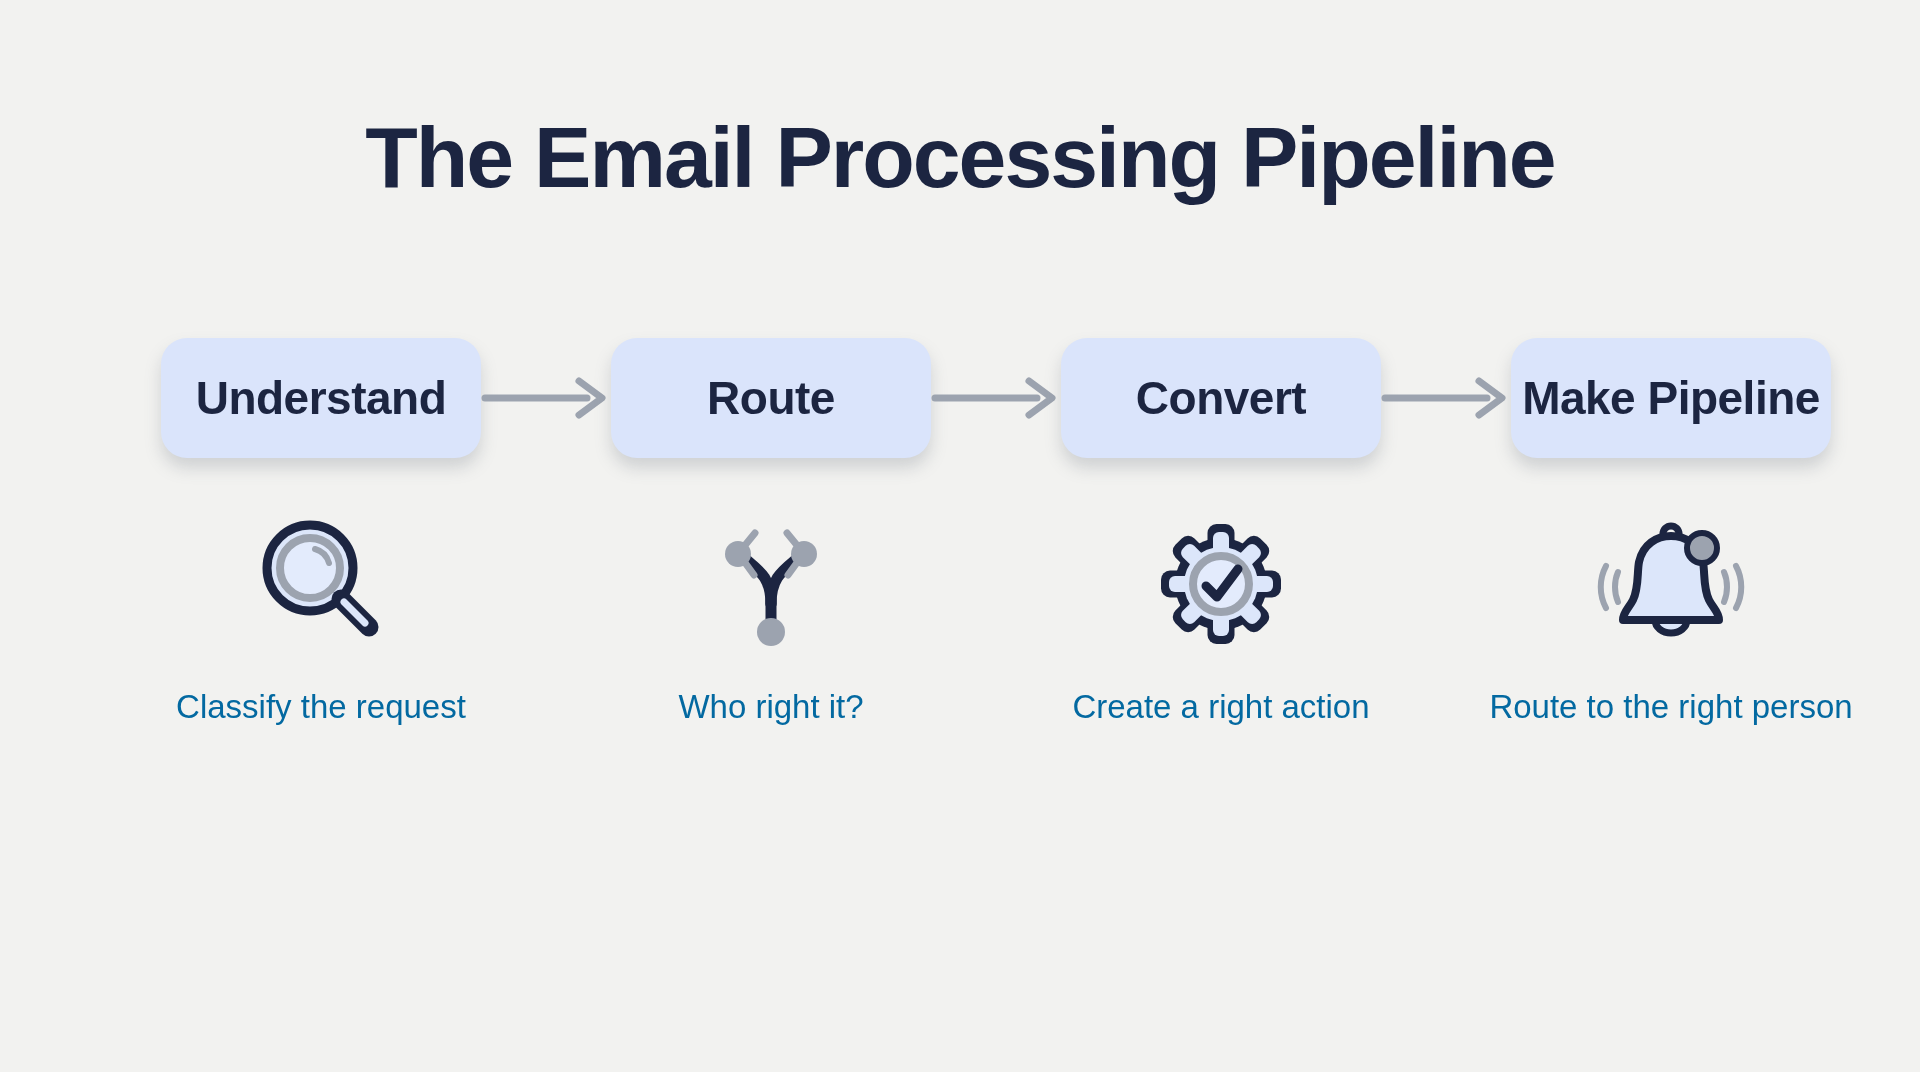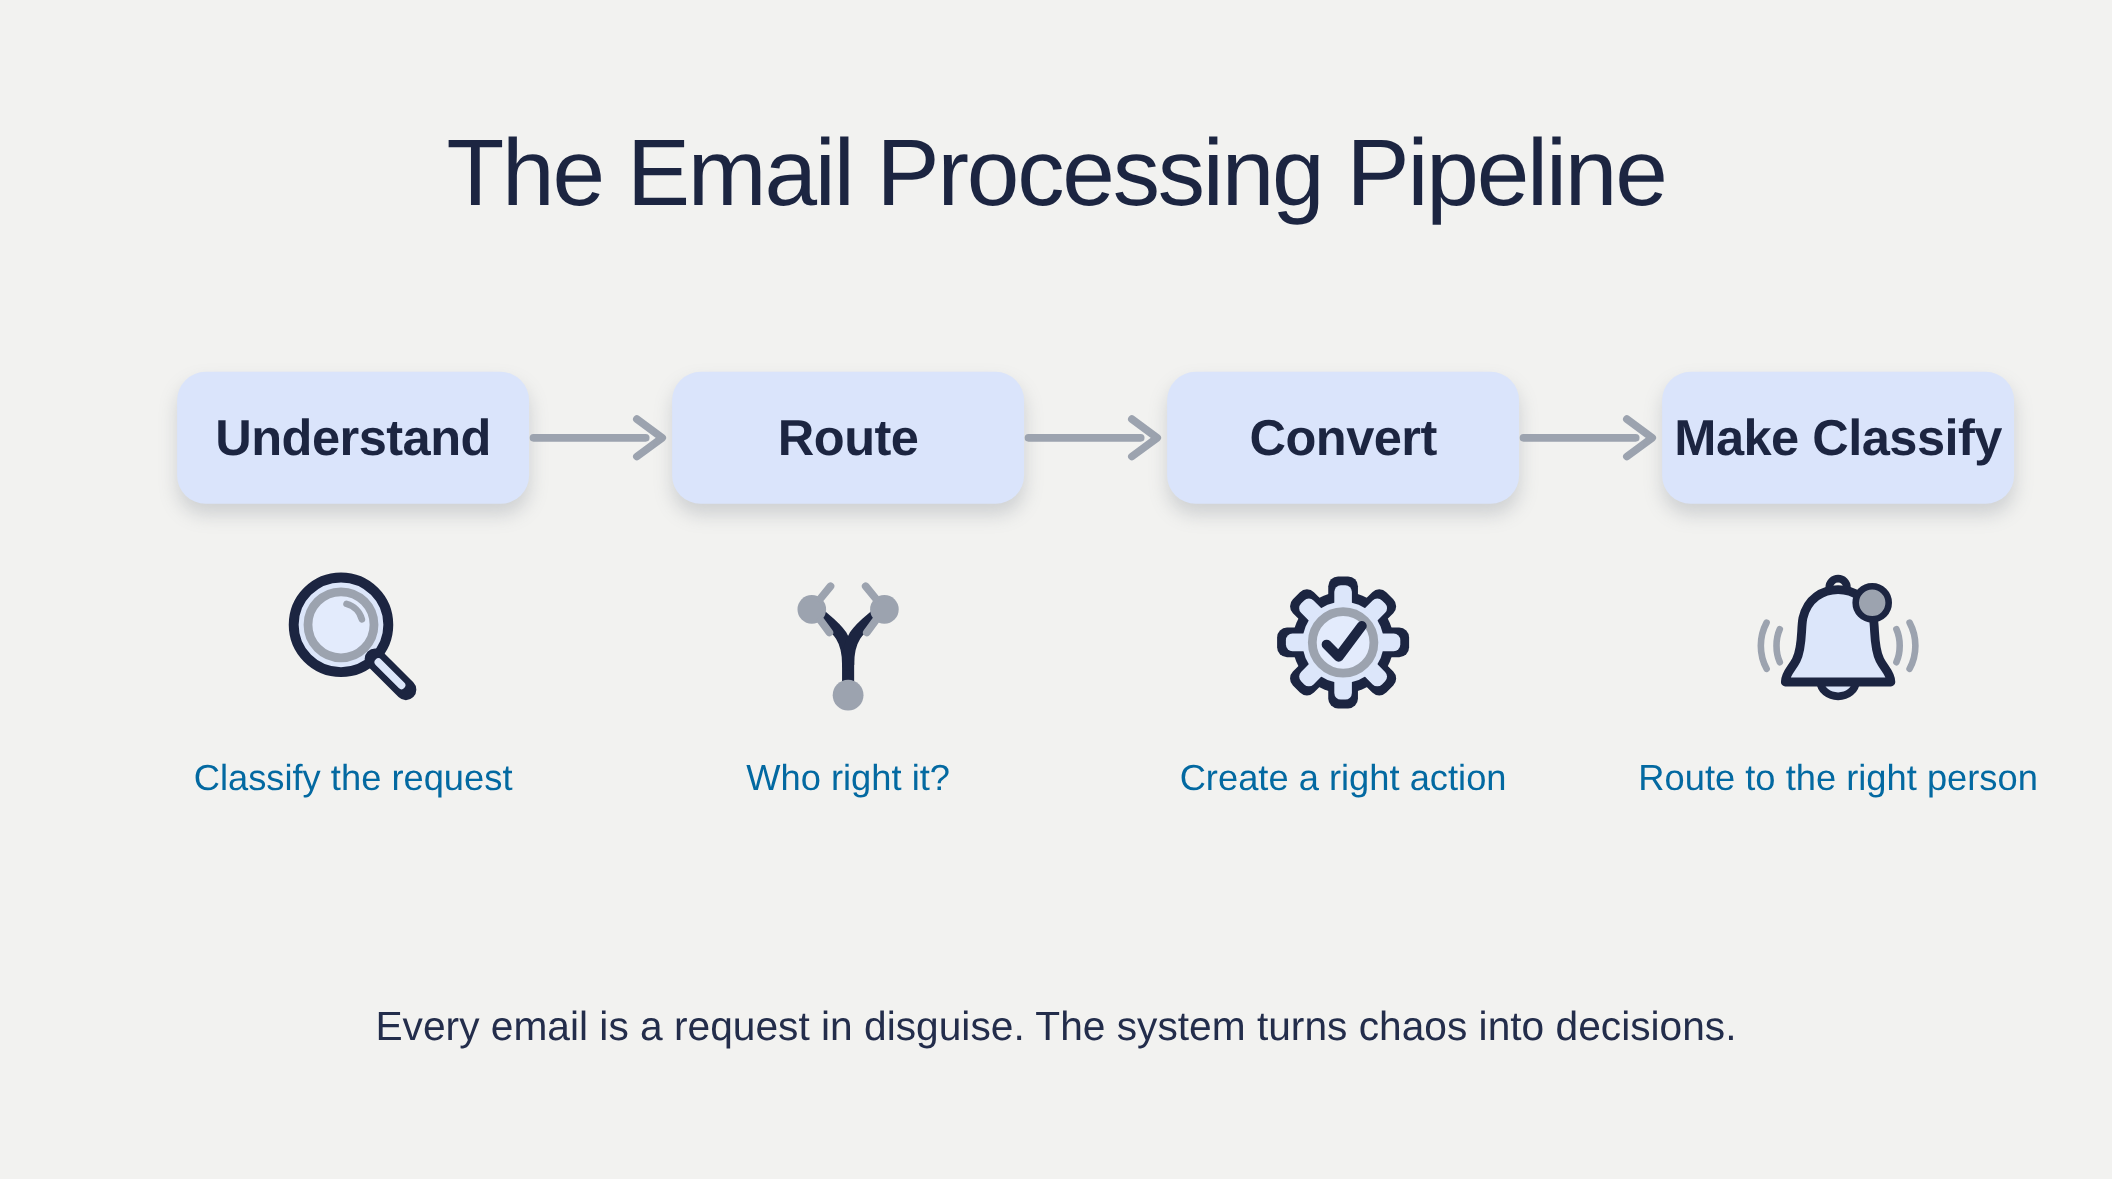--- a/index.html
+++ b/index.html
@@ -1,21 +1,21 @@
 <!DOCTYPE html>
 <html><head>
 <meta charset="utf-8">
 <style>
   html,body{margin:0;padding:0;background:#F2F2F0;}
   body{font-family:"Liberation Sans",sans-serif;}
   .canvas{position:relative;width:1920px;height:1072px;background:#F2F2F0;overflow:hidden;}
 
   .title{
     position:absolute;top:110px;left:0;width:100%;
-    text-align:center;font-size:86px;font-weight:normal;letter-spacing:-2px;
+    text-align:center;font-size:86px;font-weight:bold;letter-spacing:-2px;
     color:#1C2541;line-height:1.1;
   }
 
   .pipeline{
     position:absolute;top:338px;left:0;width:100%;
     display:flex;justify-content:center;align-items:flex-start;margin-left:36px;
   }
   .stage{width:320px;flex:0 0 auto;display:flex;flex-direction:column;align-items:center;}
   .stage-box{
     width:100%;height:120px;border-radius:26px;background:#DAE4FB;
@@ -129,34 +129,33 @@
 
     <div class="arrow">
       <svg width="130" height="44" viewBox="0 0 130 44">
         <path d="M4 22 H106" stroke="#9CA3AF" stroke-width="7" fill="none" stroke-linecap="round"></path>
         <path d="M98 5 L121 22 L98 39" stroke="#9CA3AF" stroke-width="7" fill="none" stroke-linecap="round" stroke-linejoin="round"></path>
       </svg>
     </div>
 
     <div class="stage">
       <div class="stage-box">
-        <span class="stage-label">Make Classify</span>
+        <span class="stage-label">Make Pipeline</span>
       </div>
       <div class="icon-wrap">
         <svg width="170" height="150" viewBox="0 0 170 150">
           <path d="M20 58 C13 71 13 87 20 100" stroke="#9CA3AF" stroke-width="6" fill="none" stroke-linecap="round"></path>
           <path d="M32 64 C28 73 28 85 32 94" stroke="#9CA3AF" stroke-width="6" fill="none" stroke-linecap="round"></path>
           <path d="M150 58 C157 71 157 87 150 100" stroke="#9CA3AF" stroke-width="6" fill="none" stroke-linecap="round"></path>
           <path d="M138 64 C142 73 142 85 138 94" stroke="#9CA3AF" stroke-width="6" fill="none" stroke-linecap="round"></path>
           <circle cx="85" cy="26" r="8" fill="none" stroke="#1C2541" stroke-width="7"></circle>
           <path d="M69 112 A16 13 0 0 0 101 112" fill="#DCE6FA" stroke="#1C2541" stroke-width="7"></path>
           <path d="M37 112 C37 104 43 100 47 92 C53 80 51 64 53 54 C57 36 71 28 85 28 C99 28 113 36 117 54 C119 64 117 80 123 92 C127 100 133 104 133 112 Z" fill="#DCE6FA" stroke="#1C2541" stroke-width="8" stroke-linejoin="round"></path>
           <circle cx="116" cy="40" r="15" fill="#9CA3AF" stroke="#1C2541" stroke-width="6"></circle>
         </svg>
       </div>
       <div class="caption">Route to the right person</div>
     </div>
 
   </div>
 
-  <div class="footer">Every email is a request in disguise. The system turns chaos into decisions.</div>
 
 </div>
 
 </body></html>

